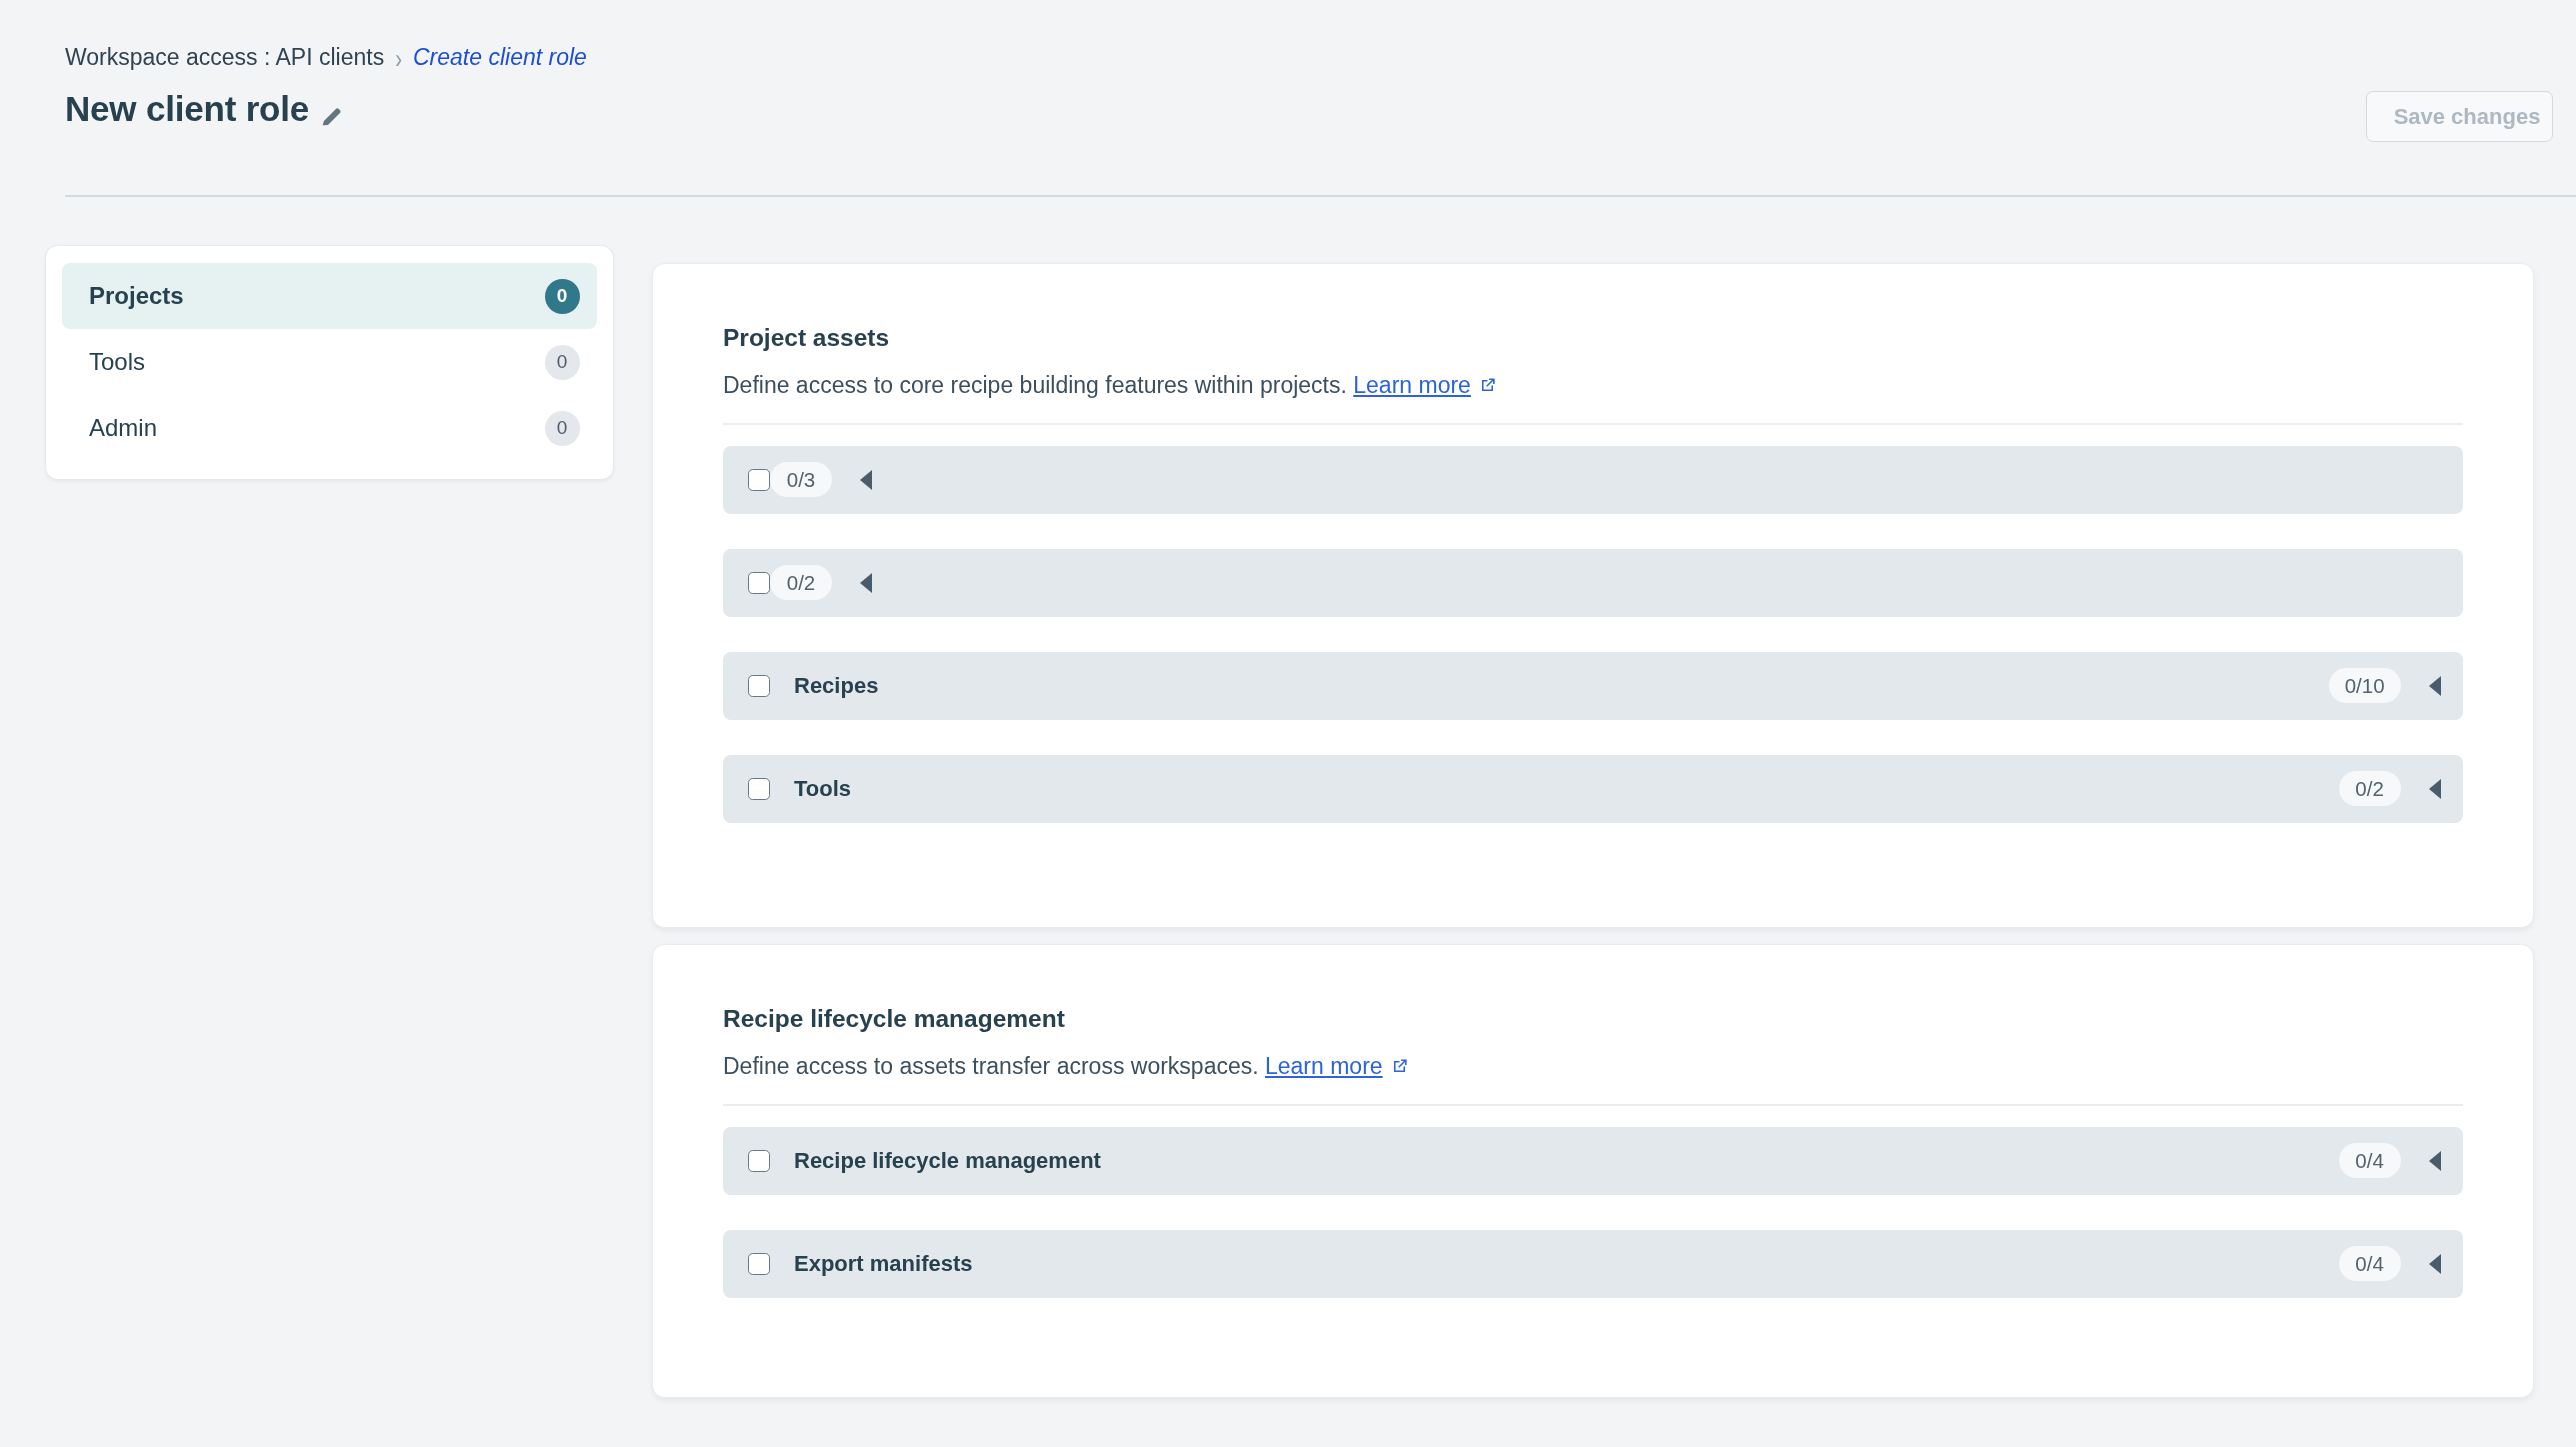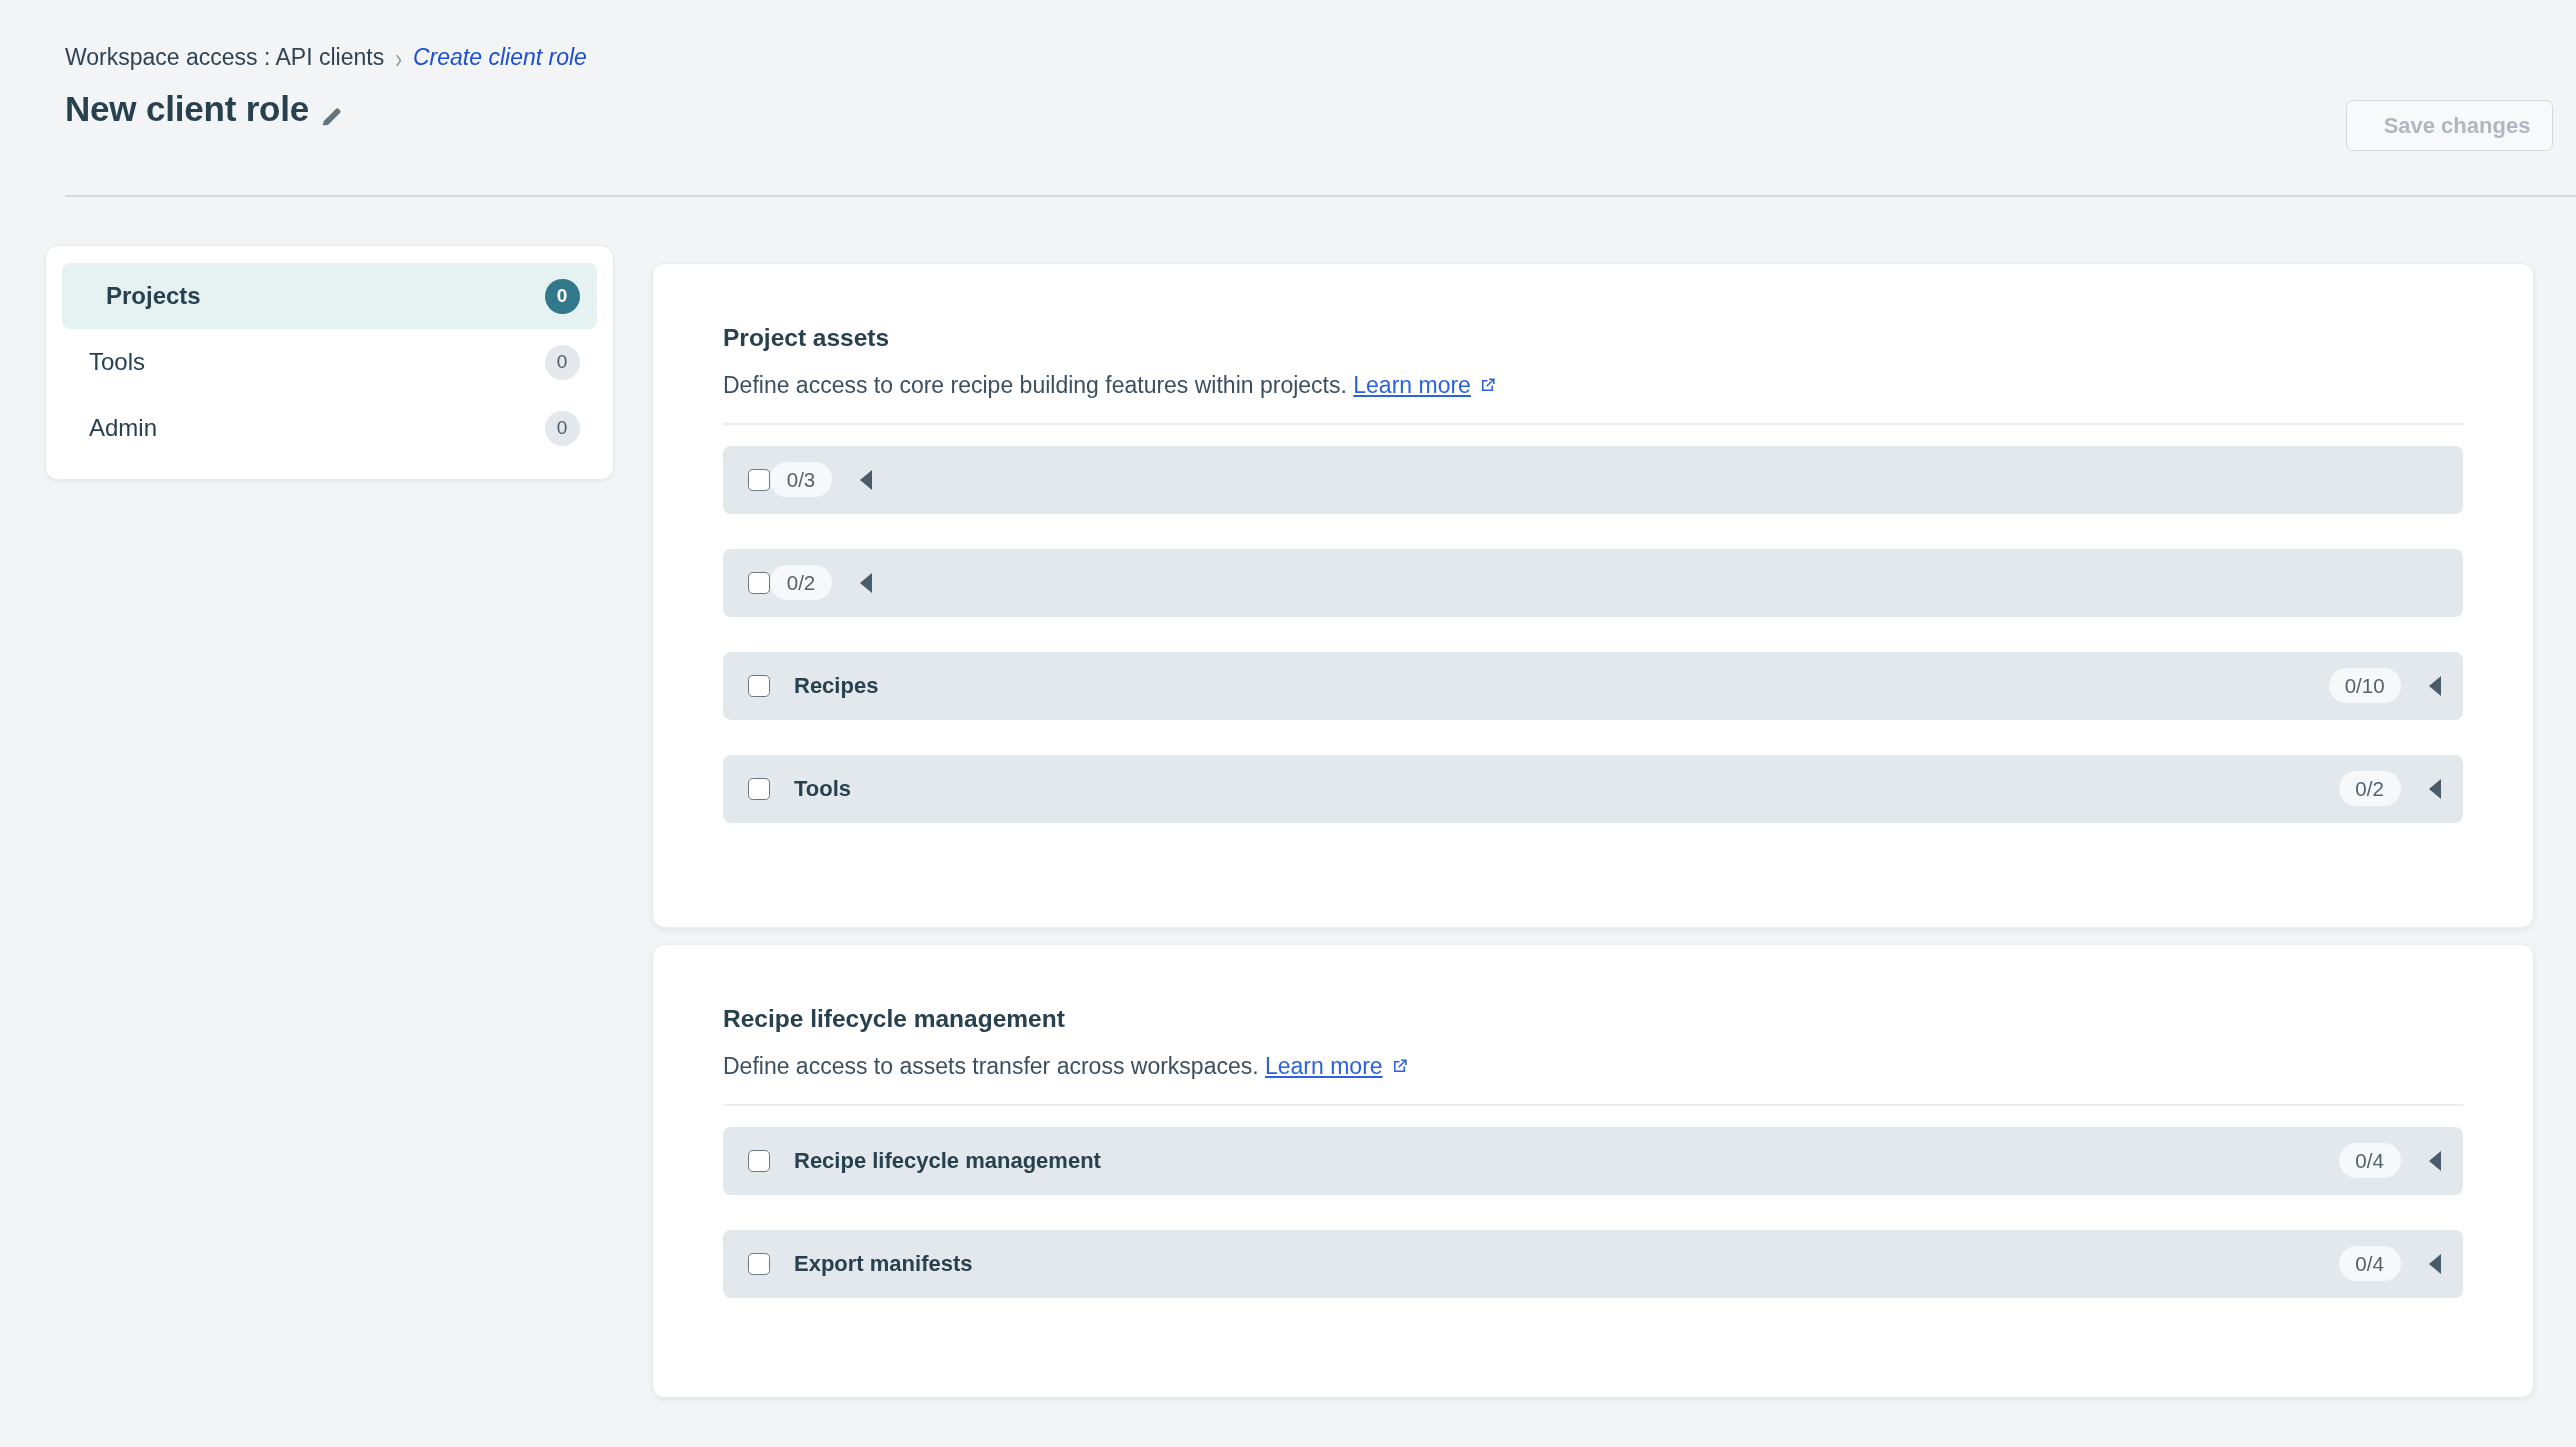--- a/index.html
+++ b/index.html
@@ -73,22 +73,22 @@
   .pencil-icon {
     width: 25px;
     height: 25px;
     display: block;
     cursor: pointer;
   }
 
   .save-btn {
     position: absolute;
     right: 43px;
-    top: 100px;
-    width: 207px;
+    top: 91px;
+    width: 187px;
     height: 51px;
     border: 0.8px solid #d3d9df;
     border-radius: 7.1px;
     background: #f7f9fa;
     color: #aeb8c2;
     font-family: "Liberation Sans", sans-serif;
     font-size: 22px;
     font-weight: bold;
     cursor: default;
     padding-left: 15px;
@@ -124,21 +124,21 @@
     border-radius: 8px;
     cursor: pointer;
   }
   .side-item.active {
     background: #e6f2f2;
   }
   .side-label {
     font-size: 24px;
     color: #27414f;
   }
-  .side-item.active .side-label { font-weight: bold; margin-left: 17px; }
+  .side-item.active .side-label { font-weight: bold; }
 
   .side-badge {
     min-width: 35px;
     height: 35px;
     border-radius: 17.4px;
     background: #e4e8ec;
     color: #4c5c6b;
     font-size: 19px;
     display: flex;
     align-items: center;

